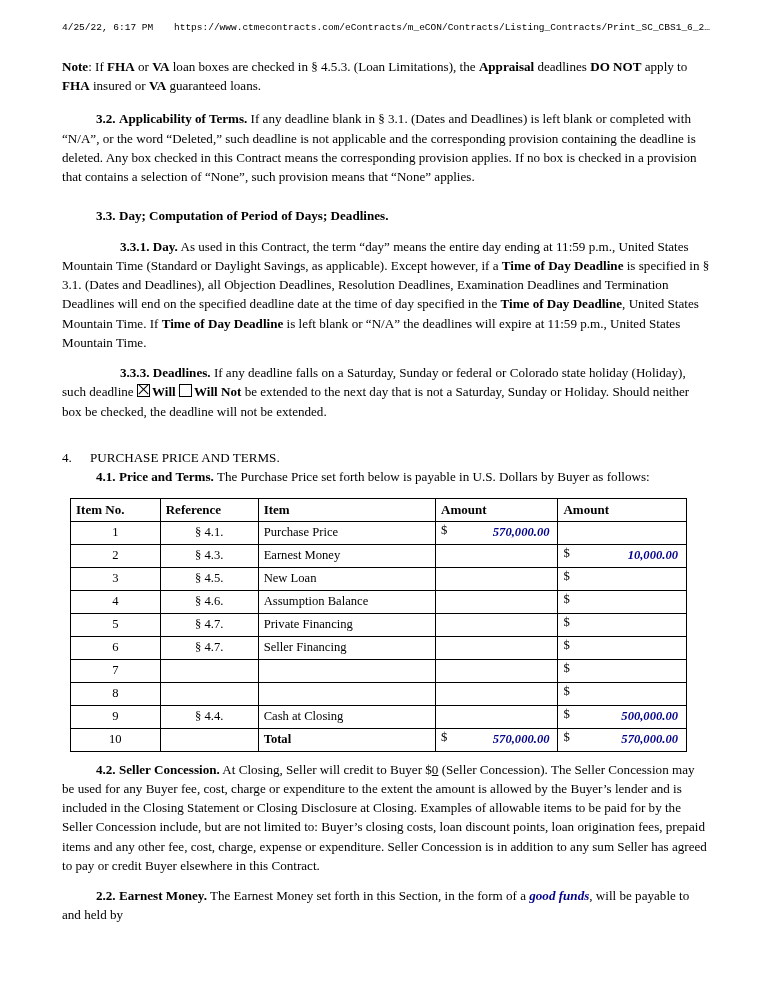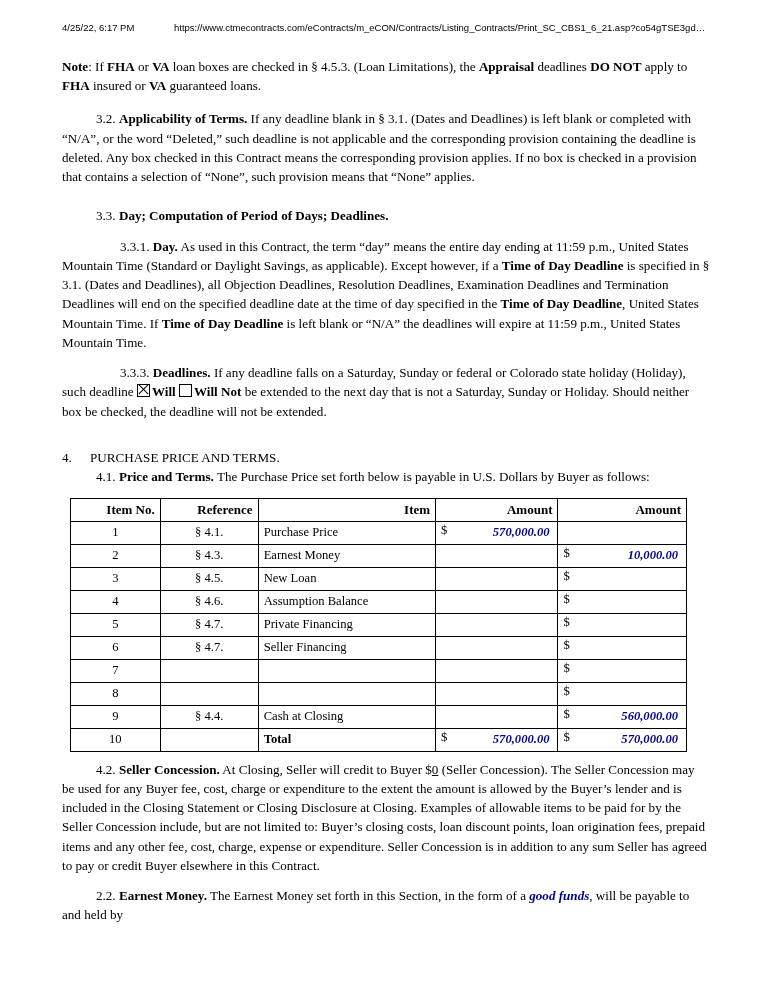--- a/index.html
+++ b/index.html
@@ -17,21 +17,21 @@
     width: 772px;
     min-height: 1000px;
     box-sizing: border-box;
     padding: 22px 62px 0 62px;
     background: #fff;
   }
   .browser-header {
     display: flex;
     justify-content: flex-start;
     align-items: baseline;
-    font-family: Liberation Sans, sans-serif;
+    font-family: Liberation Mono, monospace;
     font-size: 9.5px;
     color: #000;
     margin-bottom: 24px;
     white-space: nowrap;
   }
   .browser-header .date {
     width: 112px;
     flex: 0 0 112px;
   }
   .browser-header .url {
@@ -45,21 +45,21 @@
     line-height: 1.47;
     text-align: left;
   }
   .body-block {
     margin-bottom: 11px;
   }
   .ind-1 { text-indent: 34px; }
   .ind-2 { text-indent: 58px; }
   b { font-weight: bold; }
   .num {
-    font-weight: normal;
+    font-weight: bold;
   }
   .gap-sm { height: 9px; }
   .gap-md { height: 16px; }
   .section-head {
     font-size: 13.1px;
     font-weight: normal;
     margin: 0;
     line-height: 1.5;
   }
   .section-head .lbl {
@@ -98,21 +98,21 @@
     font-size: 12.6px;
     table-layout: fixed;
   }
   table.price td, table.price th {
     border: 1px solid #000;
     height: 20px;
     padding: 1px 5px;
     vertical-align: middle;
   }
   table.price th {
-    text-align: right;
+    text-align: left;
     font-weight: bold;
     font-size: 13px;
   }
   .col-item-no { width: 88px; }
   .col-ref { width: 96px; }
   .col-item { width: 174px; }
   .col-amt1 { width: 120px; }
   .col-amt2 { width: 126px; }
   td.c { text-align: center; }
   td.l { text-align: left; }
@@ -268,21 +268,21 @@
         <td class="c"></td>
         <td class="l"></td>
         <td class="money-cell empty"><span class="amt"></span></td>
         <td class="money-cell"><span class="dollar">$</span><span class="amt"></span></td>
       </tr>
       <tr>
         <td class="c">9</td>
         <td class="c">§ 4.4.</td>
         <td class="l">Cash at Closing</td>
         <td class="money-cell empty"><span class="amt"></span></td>
-        <td class="money-cell"><span class="dollar">$</span><span class="amt">560,000.00</span></td>
+        <td class="money-cell"><span class="dollar">$</span><span class="amt">500,000.00</span></td>
       </tr>
       <tr>
         <td class="c">10</td>
         <td class="c"></td>
         <td class="l total-label">Total</td>
         <td class="money-cell"><span class="dollar">$</span><span class="amt">570,000.00</span></td>
         <td class="money-cell"><span class="dollar">$</span><span class="amt">570,000.00</span></td>
       </tr>
     </tbody>
   </table>

